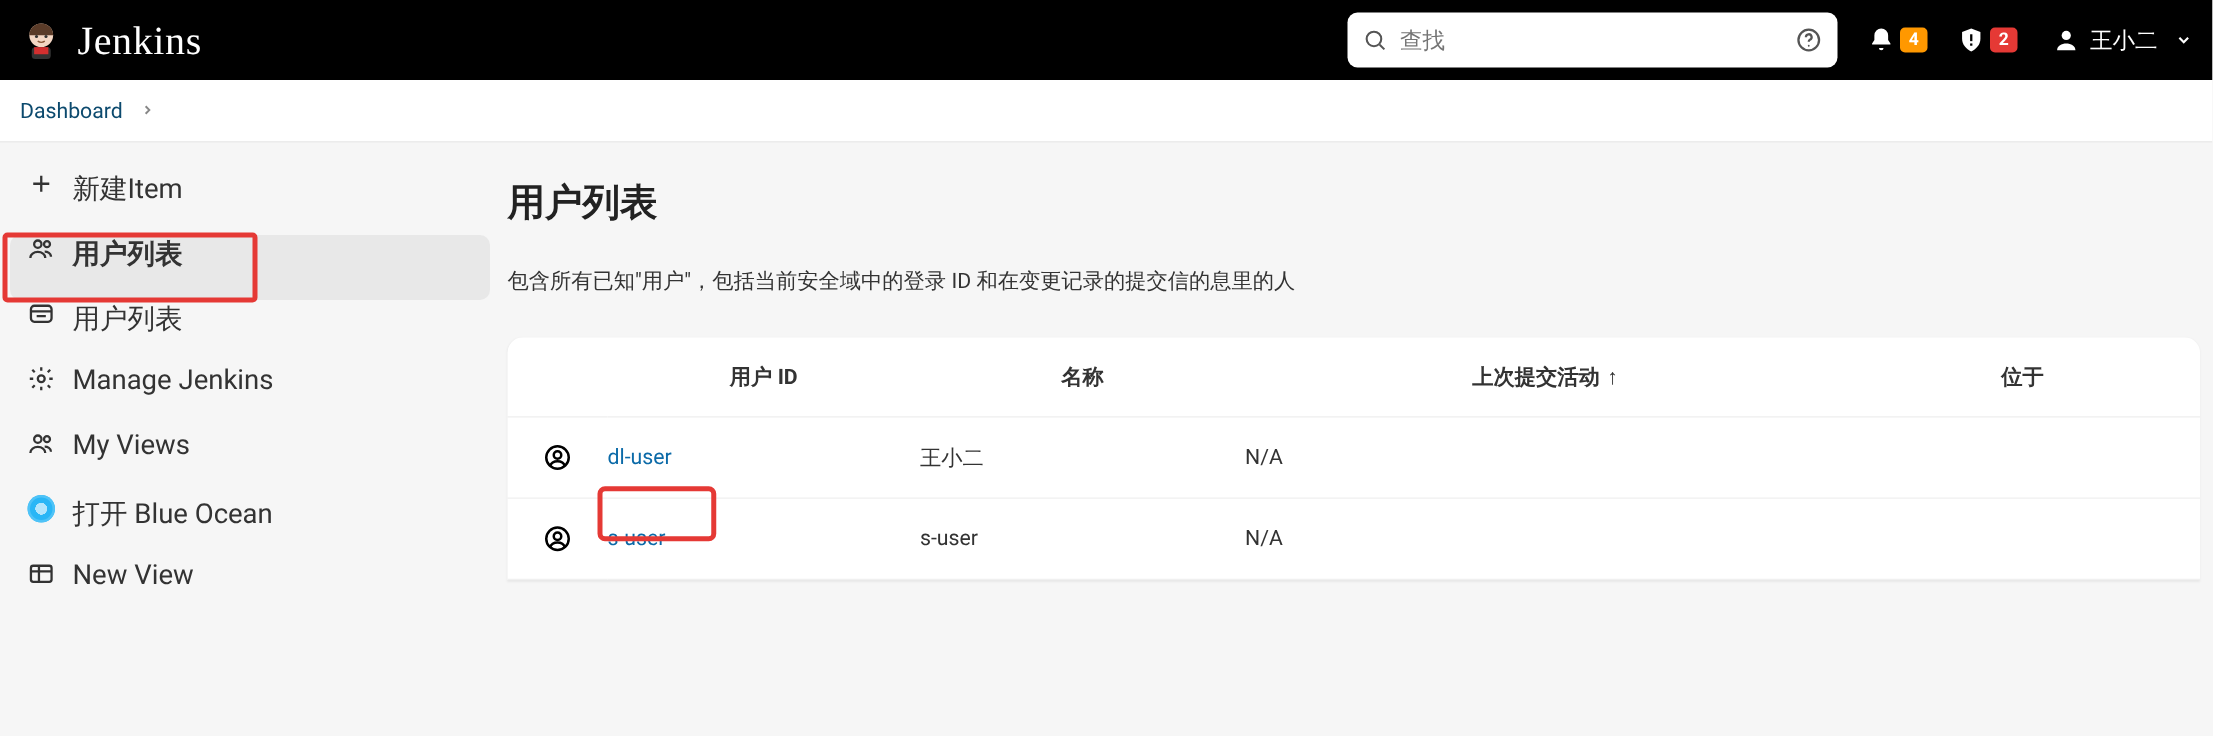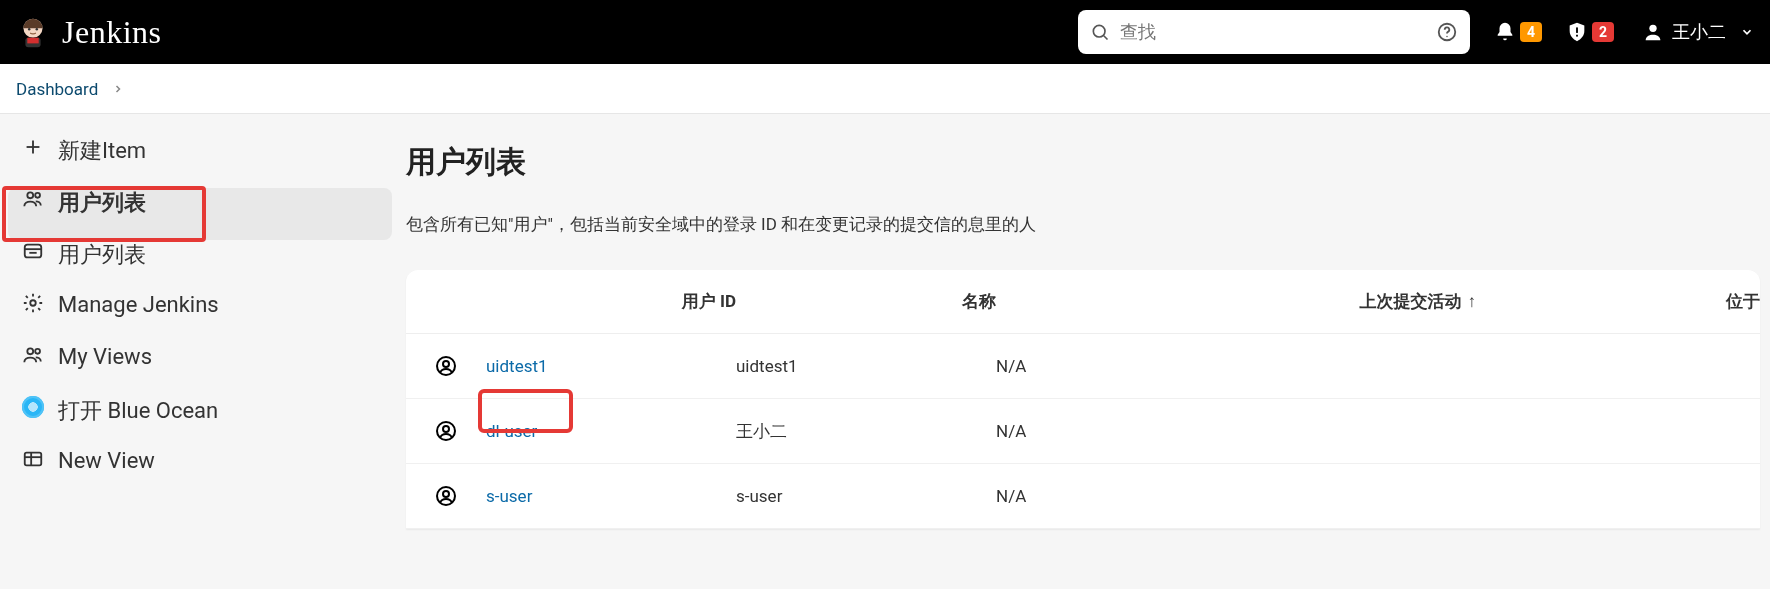--- a/index.html
+++ b/index.html
@@ -108,21 +108,21 @@
   .page-desc { font-size:17px; color:#333; margin-bottom:34px; }
   .table-wrap {
     background:#fff;
     border-radius:12px 12px 0 0;
     box-shadow: 0 1px 2px rgba(0,0,0,0.06);
     overflow:visible;
     position:relative;
   }
   table { width:100%; border-collapse:collapse; }
   thead th {
-    text-align:right;
+    text-align:center;
     font-size:17px;
     font-weight:700;
     color:#333;
     padding:20px 0;
     border-bottom:1px solid #eee;
   }
   tbody td {
     padding:20px 0;
     border-bottom:1px solid #f0f0f0;
     font-size:17px;
@@ -291,33 +291,20 @@
         </thead>
         <tbody>
           <tr>
             <td class="col-icon">
               <svg class="person-icon-svg" width="24" height="24" viewBox="0 0 24 24" fill="none" stroke="#000" stroke-width="2">
                   <circle cx="12" cy="12" r="9"></circle>
                   <circle cx="12" cy="10" r="3"></circle>
                   <path d="M6 19c1-3 4-4 6-4s5 1 6 4"></path>
                 </svg>
             </td>
-            <td><a class="uid-link">uidtest1</a></td>
-            <td>uidtest1</td>
-            <td>N/A</td>
-            <td></td>
-          </tr>
-          <tr>
-            <td class="col-icon">
-              <svg class="person-icon-svg" width="24" height="24" viewBox="0 0 24 24" fill="none" stroke="#000" stroke-width="2">
-                  <circle cx="12" cy="12" r="9"></circle>
-                  <circle cx="12" cy="10" r="3"></circle>
-                  <path d="M6 19c1-3 4-4 6-4s5 1 6 4"></path>
-                </svg>
-            </td>
             <td><a class="uid-link">dl-user</a></td>
             <td>王小二</td>
             <td>N/A</td>
             <td></td>
           </tr>
           <tr>
             <td class="col-icon">
               <svg class="person-icon-svg" width="24" height="24" viewBox="0 0 24 24" fill="none" stroke="#000" stroke-width="2">
                   <circle cx="12" cy="12" r="9"></circle>
                   <circle cx="12" cy="10" r="3"></circle>

